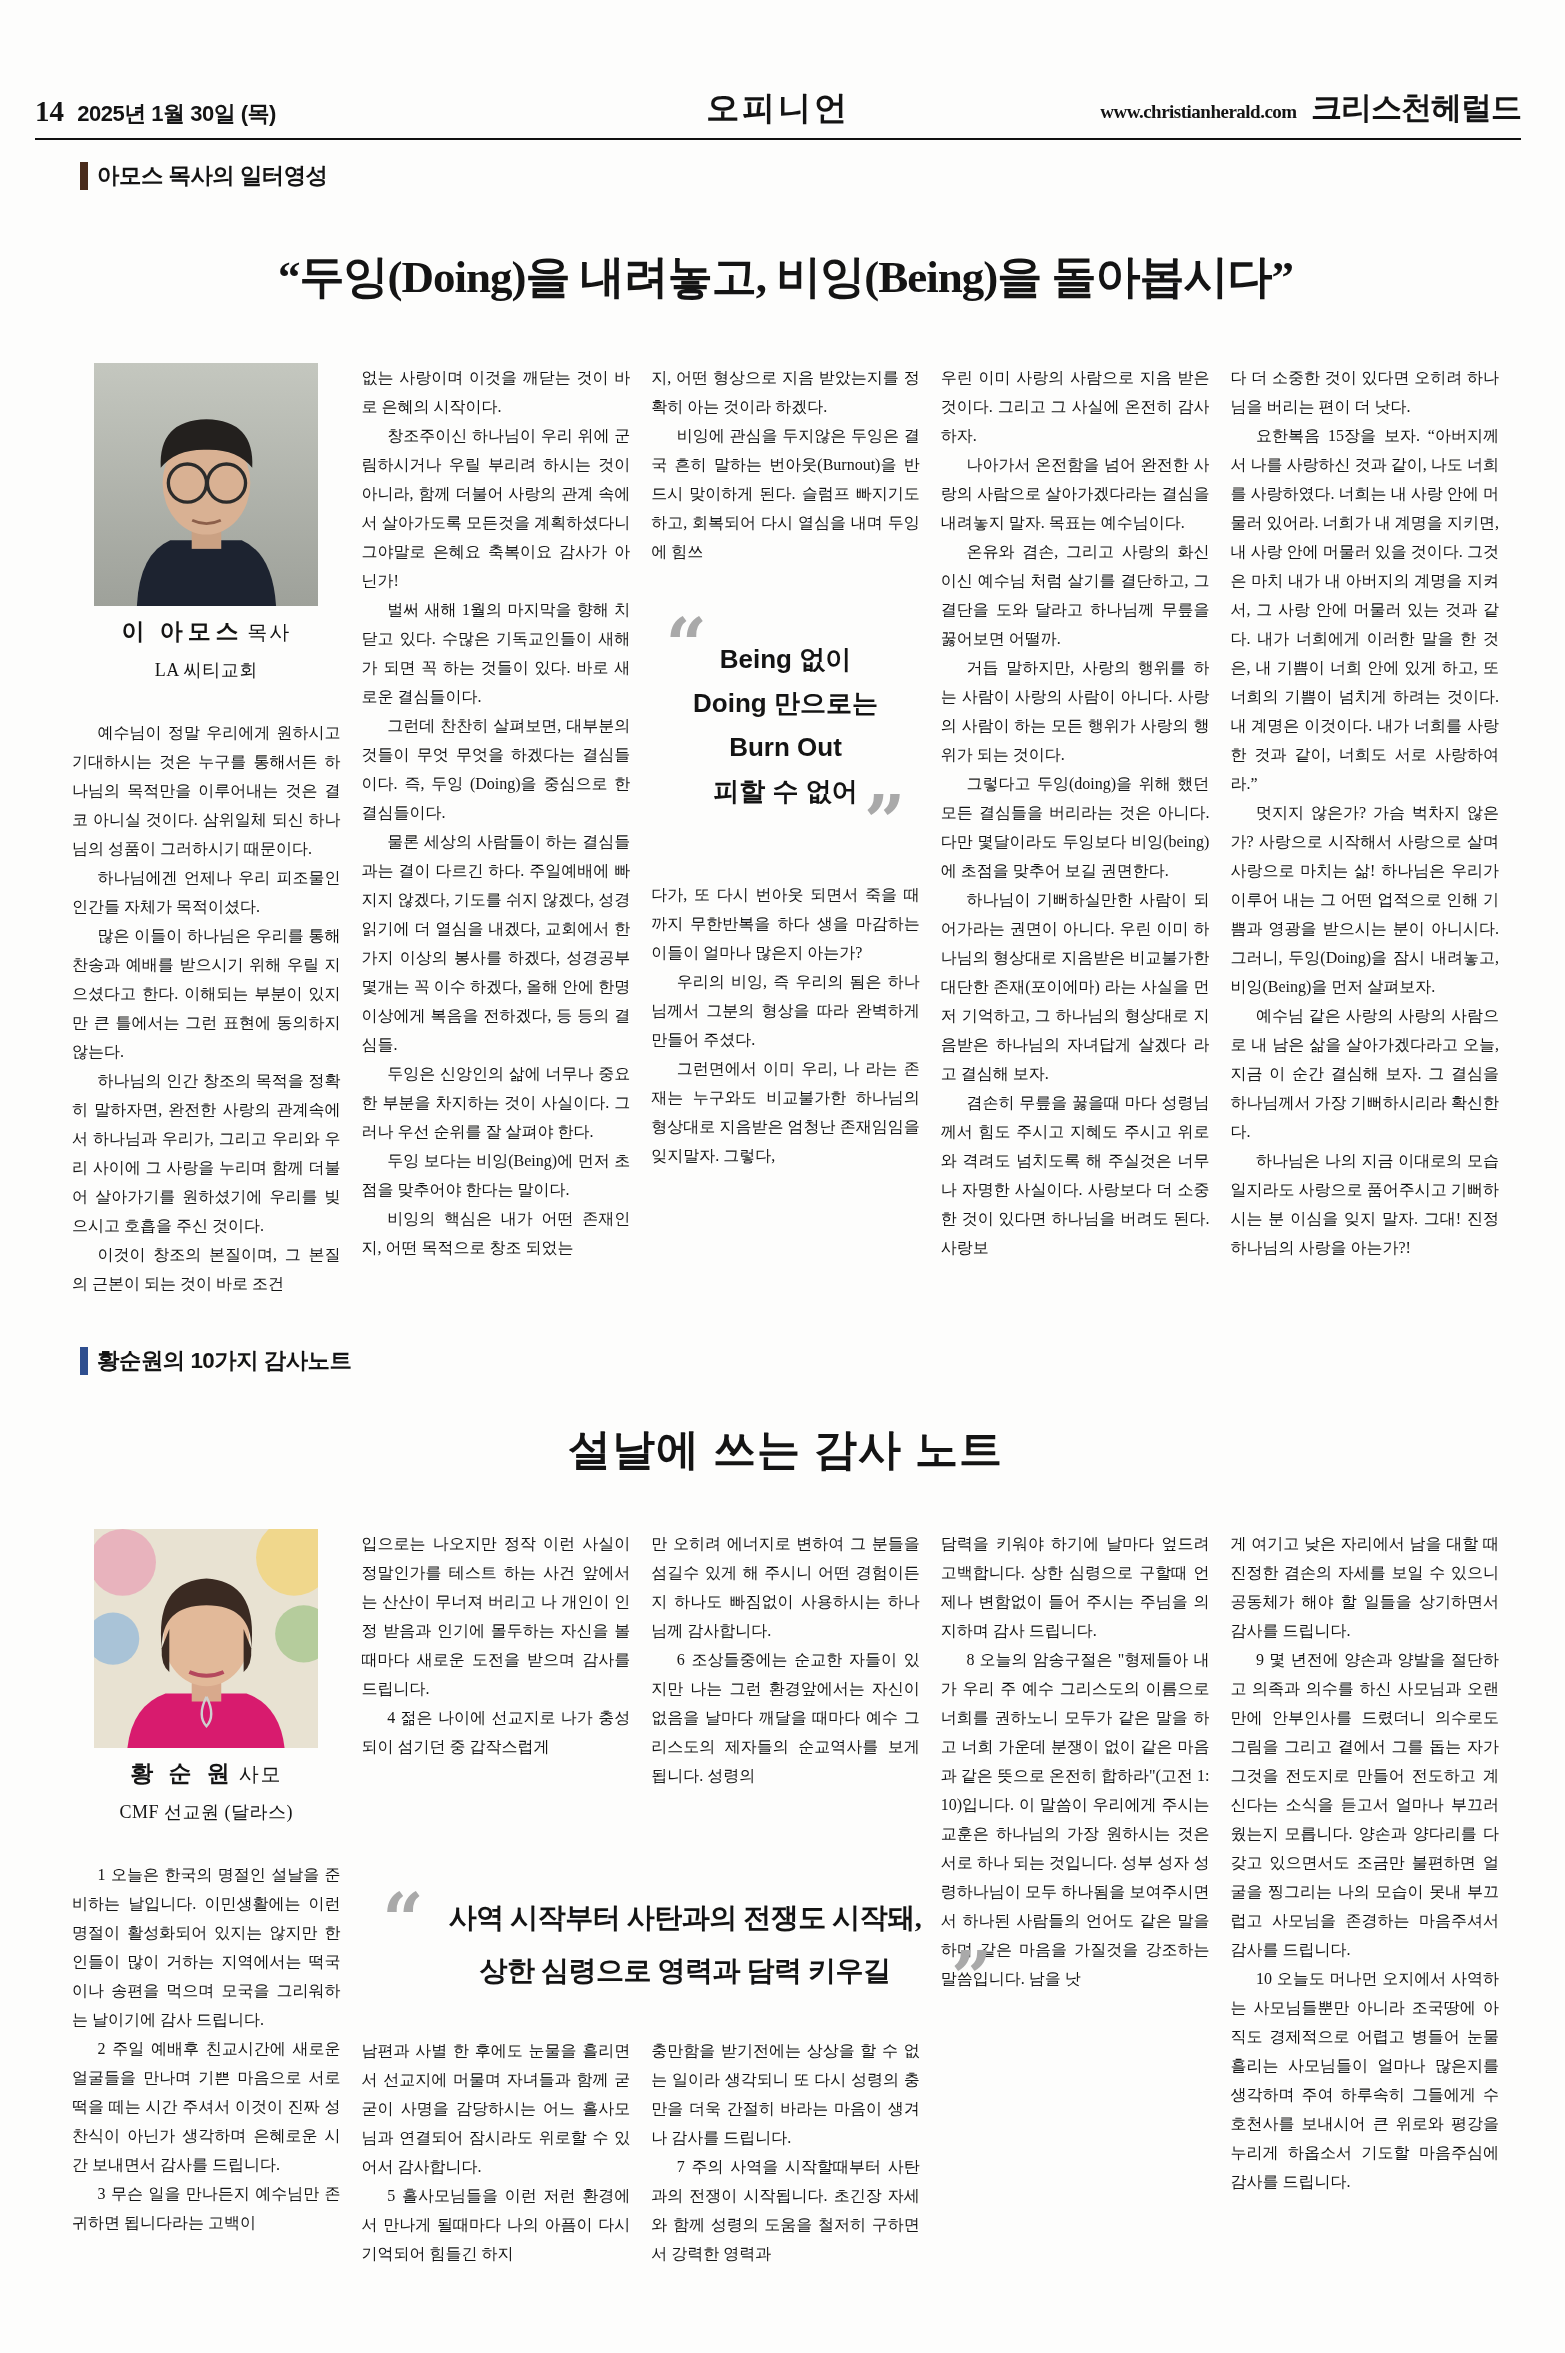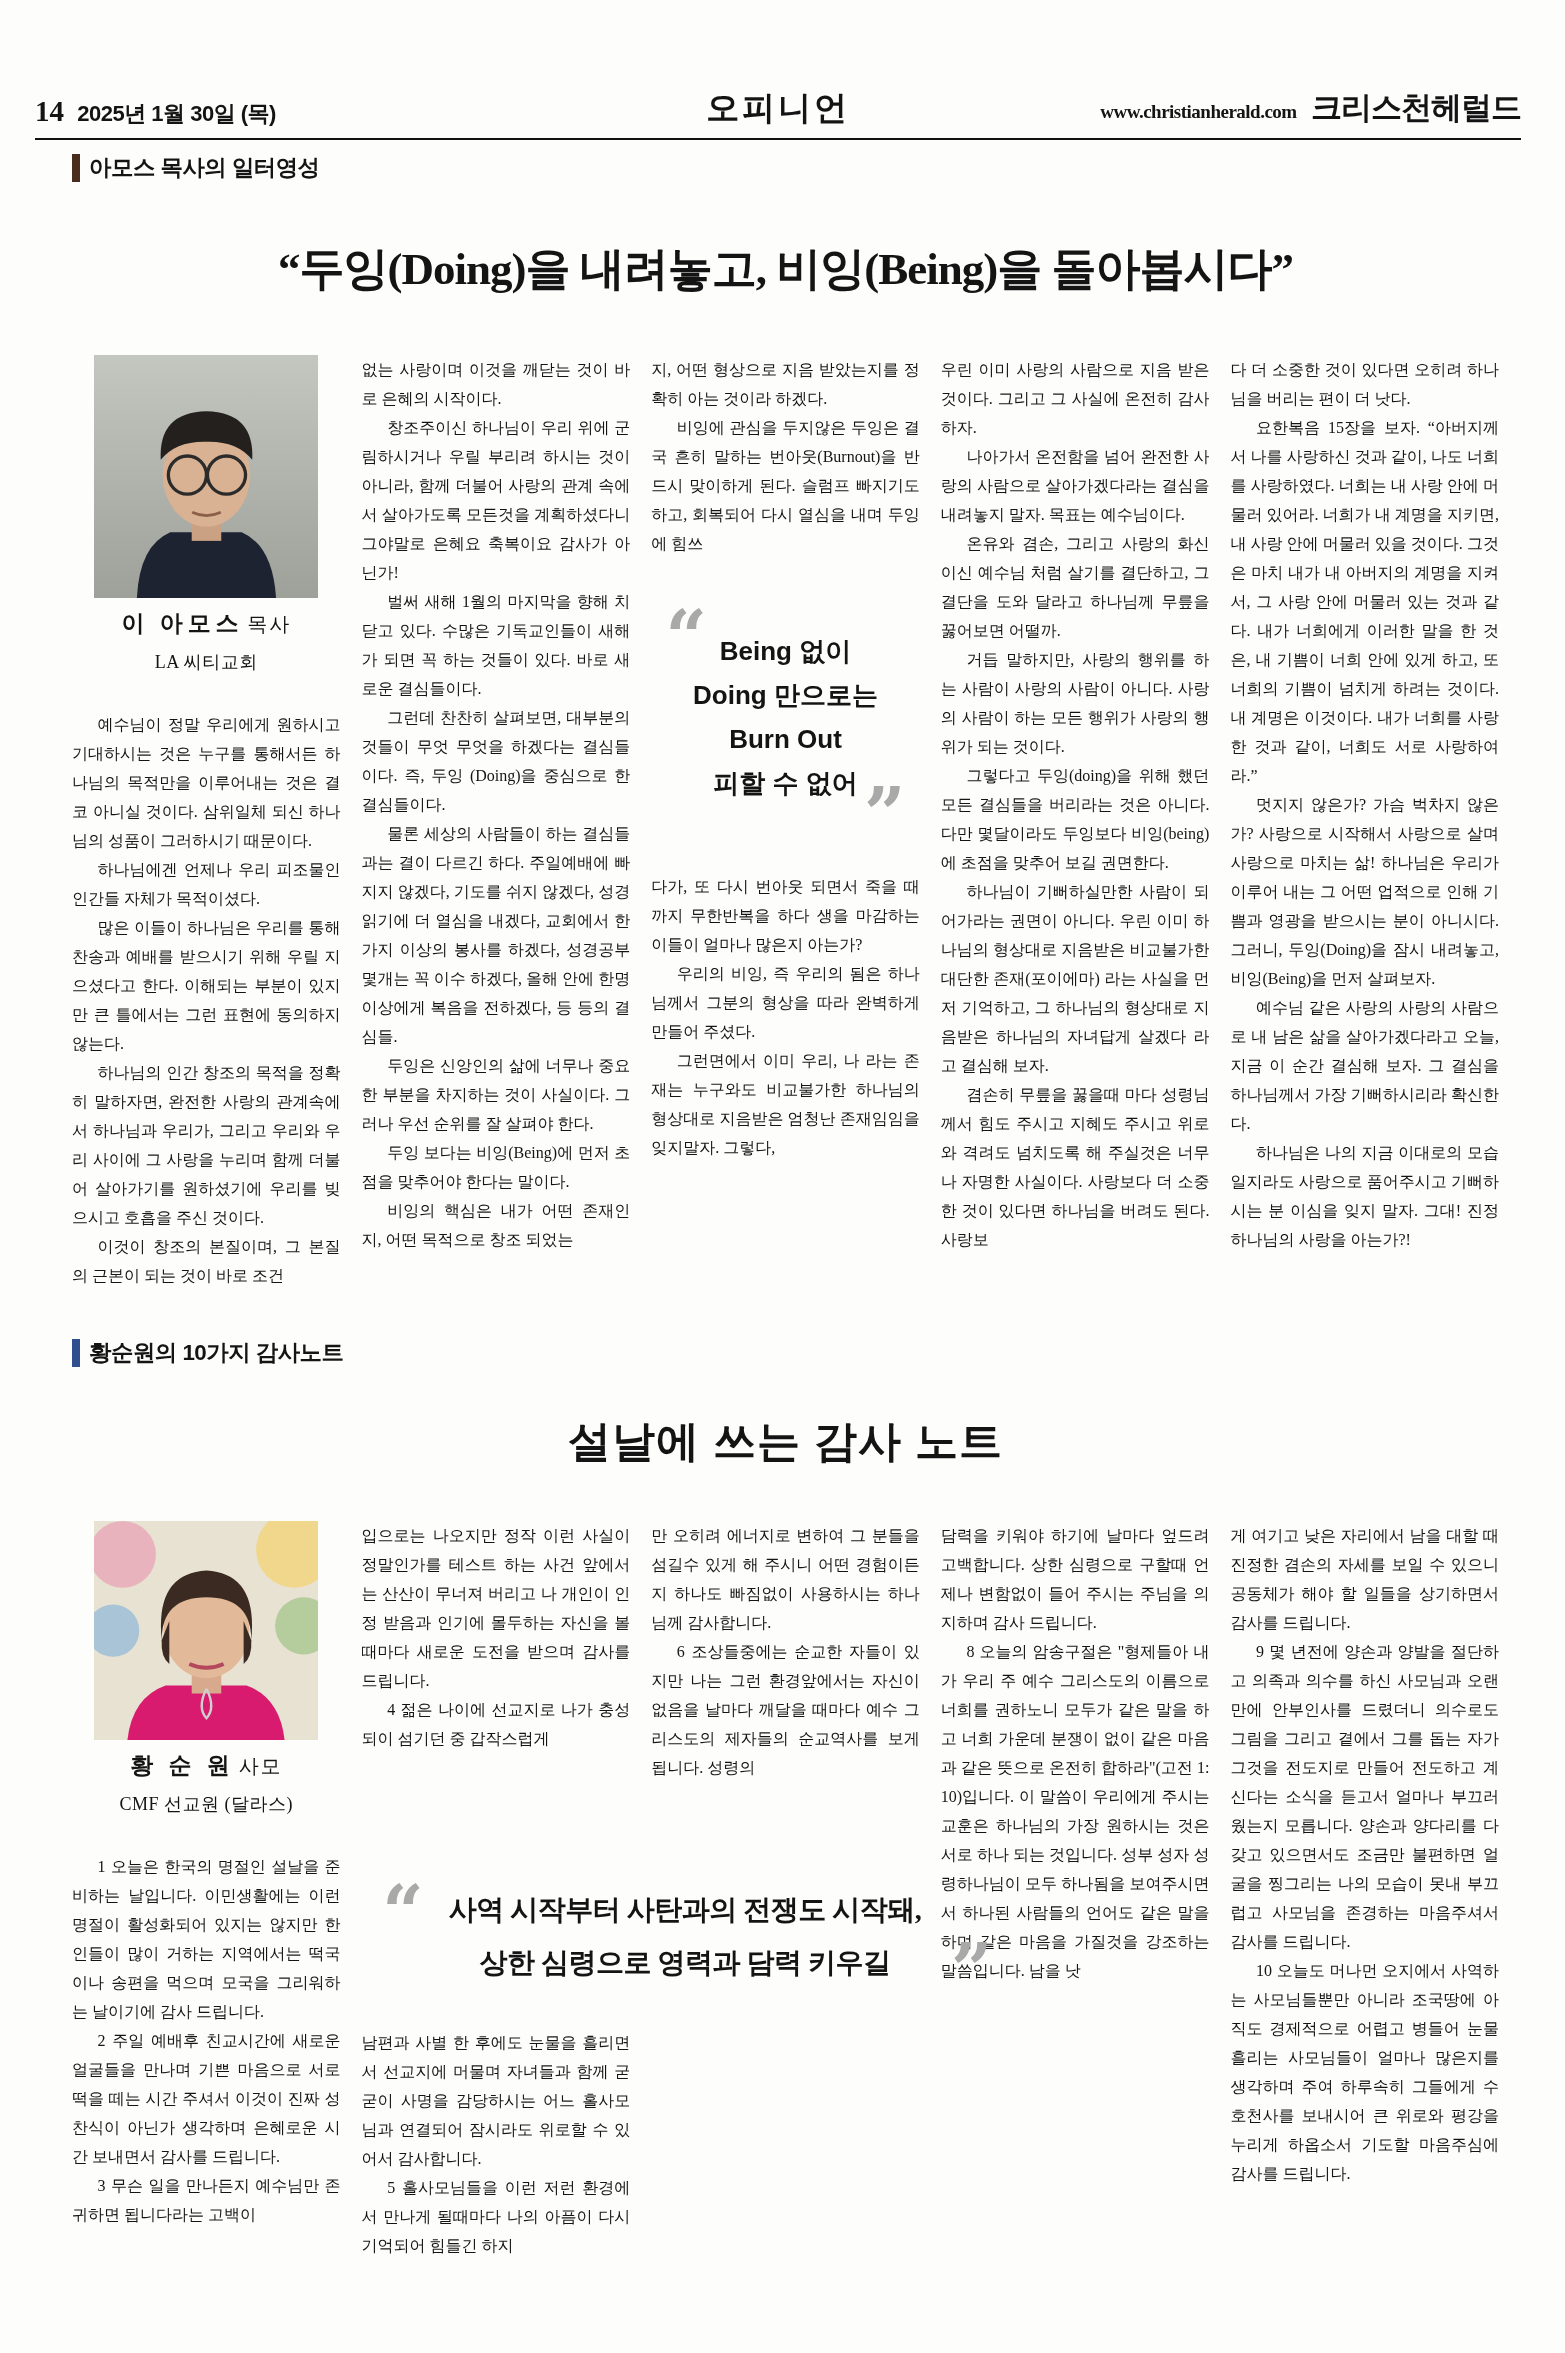--- a/index.html
+++ b/index.html
@@ -13,21 +13,21 @@
   .hdr-left{display:flex;align-items:baseline;gap:13.3px;}
   .pageno{font-size:29px;font-weight:bold;}
   .dateline{font-family:"Liberation Sans","DejaVu Sans",sans-serif;font-size:22px;font-weight:bold;letter-spacing:-0.5px;margin-top:24px;}
   .section-name{font-family:"Liberation Sans","DejaVu Sans",sans-serif;font-size:33px;font-weight:bold;letter-spacing:2.9px;
        position:absolute;left:50%;transform:translateX(-50%);bottom:6.7px;}
   .hdr-right{display:flex;align-items:baseline;gap:14.3px;}
   .website{font-size:19px;font-weight:bold;letter-spacing:-0.5px;}
   .masthead{font-family:"Liberation Sans","DejaVu Sans",sans-serif;font-size:31px;font-weight:bold;letter-spacing:-1px;}
 
   
-  .kicker{display:flex;align-items:center;gap:9.5px;margin:0;}
+  .kicker{display:flex;align-items:center;gap:9.5px;margin:8px;}
   .kicker .bar{width:7.6px;height:28px;}
   .kicker .ktext{font-family:"Liberation Sans","DejaVu Sans",sans-serif;font-size:22.4px;font-weight:bold;letter-spacing:-0.5px;}
 
   
   .article{position:absolute;left:72px;right:67px;}
   .a-title{text-align:center;font-weight:bold;}
   .body{display:flex;gap:21px;align-items:flex-start;}
   .col{flex:1 1 0;min-width:0;font-size:16px;line-height:29px;text-align:justify;word-break:break-all;overflow:hidden;}
   .para{margin:0;text-indent:1.6em;}
   .para.cont{text-indent:0;}
@@ -231,20 +231,24 @@
             <p class="para">5 홀사모님들을 이런 저런 환경에서 만나게 될때마다 나의 아픔이 다시 기억되어 힘들긴 하지</p>
           </div>
       </div>
 
       <div class="col">
         <div style="height:350px;overflow:hidden;">
             <p class="para cont">만 오히려 에너지로 변하여 그 분들을 섬길수 있게 해 주시니 어떤 경험이든지 하나도 빠짐없이 사용하시는 하나님께 감사합니다.</p>
             <p class="para">6 조상들중에는 순교한 자들이 있지만 나는 그런 환경앞에서는 자신이 없음을 날마다 깨달을 때마다 예수 그리스도의 제자들의 순교역사를 보게 됩니다. 성령의</p>
           </div>
         <div class="gap-block" style="height:157px;"></div>
+        <div>
+            <p class="para cont">충만함을 받기전에는 상상을 할 수 없는 일이라 생각되니 또 다시 성령의 충만을 더욱 간절히 바라는 마음이 생겨나 감사를 드립니다.</p>
+            <p class="para">7 주의 사역을 시작할때부터 사탄과의 전쟁이 시작됩니다. 초긴장 자세와 함께 성령의 도움을 철저히 구하면서 강력한 영력과</p>
+          </div>
       </div>
 
       <div class="col">
         <div>
             <p class="para cont">담력을 키워야 하기에 날마다 엎드려 고백합니다. 상한 심령으로 구할때 언제나 변함없이 들어 주시는 주님을 의지하며 감사 드립니다.</p>
             <p class="para">8 오늘의 암송구절은 "형제들아 내가 우리 주 예수 그리스도의 이름으로 너희를 권하노니 모두가 같은 말을 하고 너희 가운데 분쟁이 없이 같은 마음과 같은 뜻으로 온전히 합하라"(고전 1:10)입니다. 이 말씀이 우리에게 주시는 교훈은 하나님의 가장 원하시는 것은 서로 하나 되는 것입니다. 성부 성자 성령하나님이 모두 하나됨을 보여주시면서 하나된 사람들의 언어도 같은 말을 하며 같은 마음을 가질것을 강조하는 말씀입니다. 남을 낫</p>
           </div>
       </div>
 
       <div class="col">

